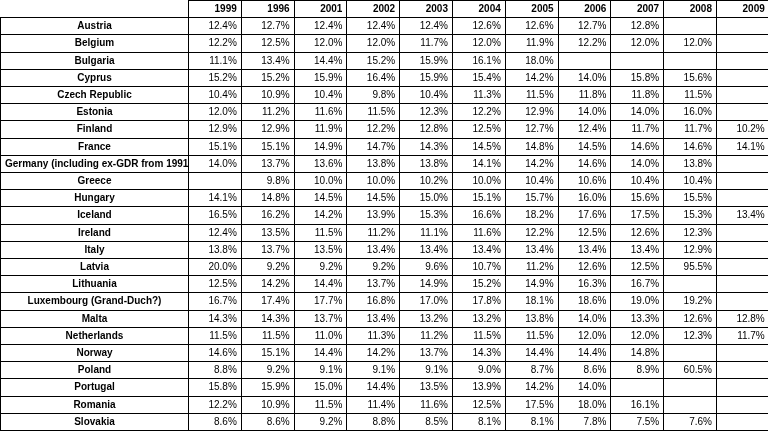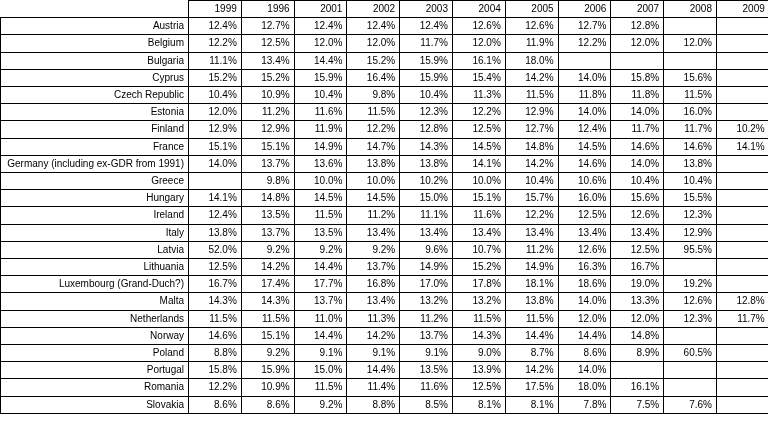--- a/index.html
+++ b/index.html
@@ -29,32 +29,32 @@
   table.grid th, table.grid td {
     border: 1px solid #000000;
     padding: 0 4px;
     height: 16.2px;
     line-height: 16.2px;
     overflow: hidden;
     white-space: nowrap;
     background: #ffffff;
   }
   table.grid thead th {
-    font-weight: normal;
+    font-weight: bold;
     text-align: right;
     vertical-align: bottom;
   }
   table.grid thead th.corner {
     border-left: none;
     border-top: none;
     background: #ffffff;
   }
   table.grid tbody th.rowlabel {
-    font-weight: normal;
-    text-align: right;
+    font-weight: bold;
+    text-align: center;
   }
   table.grid tbody td.val {
     text-align: right;
   }
 </style>
 </head>
 <body>
 
 <div id="sheet">
   <table class="grid">
@@ -237,20 +237,34 @@
           <td class="val">14.5%</td>
           <td class="val">15.0%</td>
           <td class="val">15.1%</td>
           <td class="val">15.7%</td>
           <td class="val">16.0%</td>
           <td class="val">15.6%</td>
           <td class="val">15.5%</td>
           <td class="val"></td>
         </tr>
         <tr>
+          <th class="rowlabel">Iceland</th>
+          <td class="val">16.5%</td>
+          <td class="val">16.2%</td>
+          <td class="val">14.2%</td>
+          <td class="val">13.9%</td>
+          <td class="val">15.3%</td>
+          <td class="val">16.6%</td>
+          <td class="val">18.2%</td>
+          <td class="val">17.6%</td>
+          <td class="val">17.5%</td>
+          <td class="val">15.3%</td>
+          <td class="val">13.4%</td>
+        </tr>
+        <tr>
           <th class="rowlabel">Ireland</th>
           <td class="val">12.4%</td>
           <td class="val">13.5%</td>
           <td class="val">11.5%</td>
           <td class="val">11.2%</td>
           <td class="val">11.1%</td>
           <td class="val">11.6%</td>
           <td class="val">12.2%</td>
           <td class="val">12.5%</td>
           <td class="val">12.6%</td>
@@ -266,21 +280,21 @@
           <td class="val">13.4%</td>
           <td class="val">13.4%</td>
           <td class="val">13.4%</td>
           <td class="val">13.4%</td>
           <td class="val">13.4%</td>
           <td class="val">12.9%</td>
           <td class="val"></td>
         </tr>
         <tr>
           <th class="rowlabel">Latvia</th>
-          <td class="val">52.0%</td>
+          <td class="val">20.0%</td>
           <td class="val">9.2%</td>
           <td class="val">9.2%</td>
           <td class="val">9.2%</td>
           <td class="val">9.6%</td>
           <td class="val">10.7%</td>
           <td class="val">11.2%</td>
           <td class="val">12.6%</td>
           <td class="val">12.5%</td>
           <td class="val">95.5%</td>
           <td class="val"></td>

